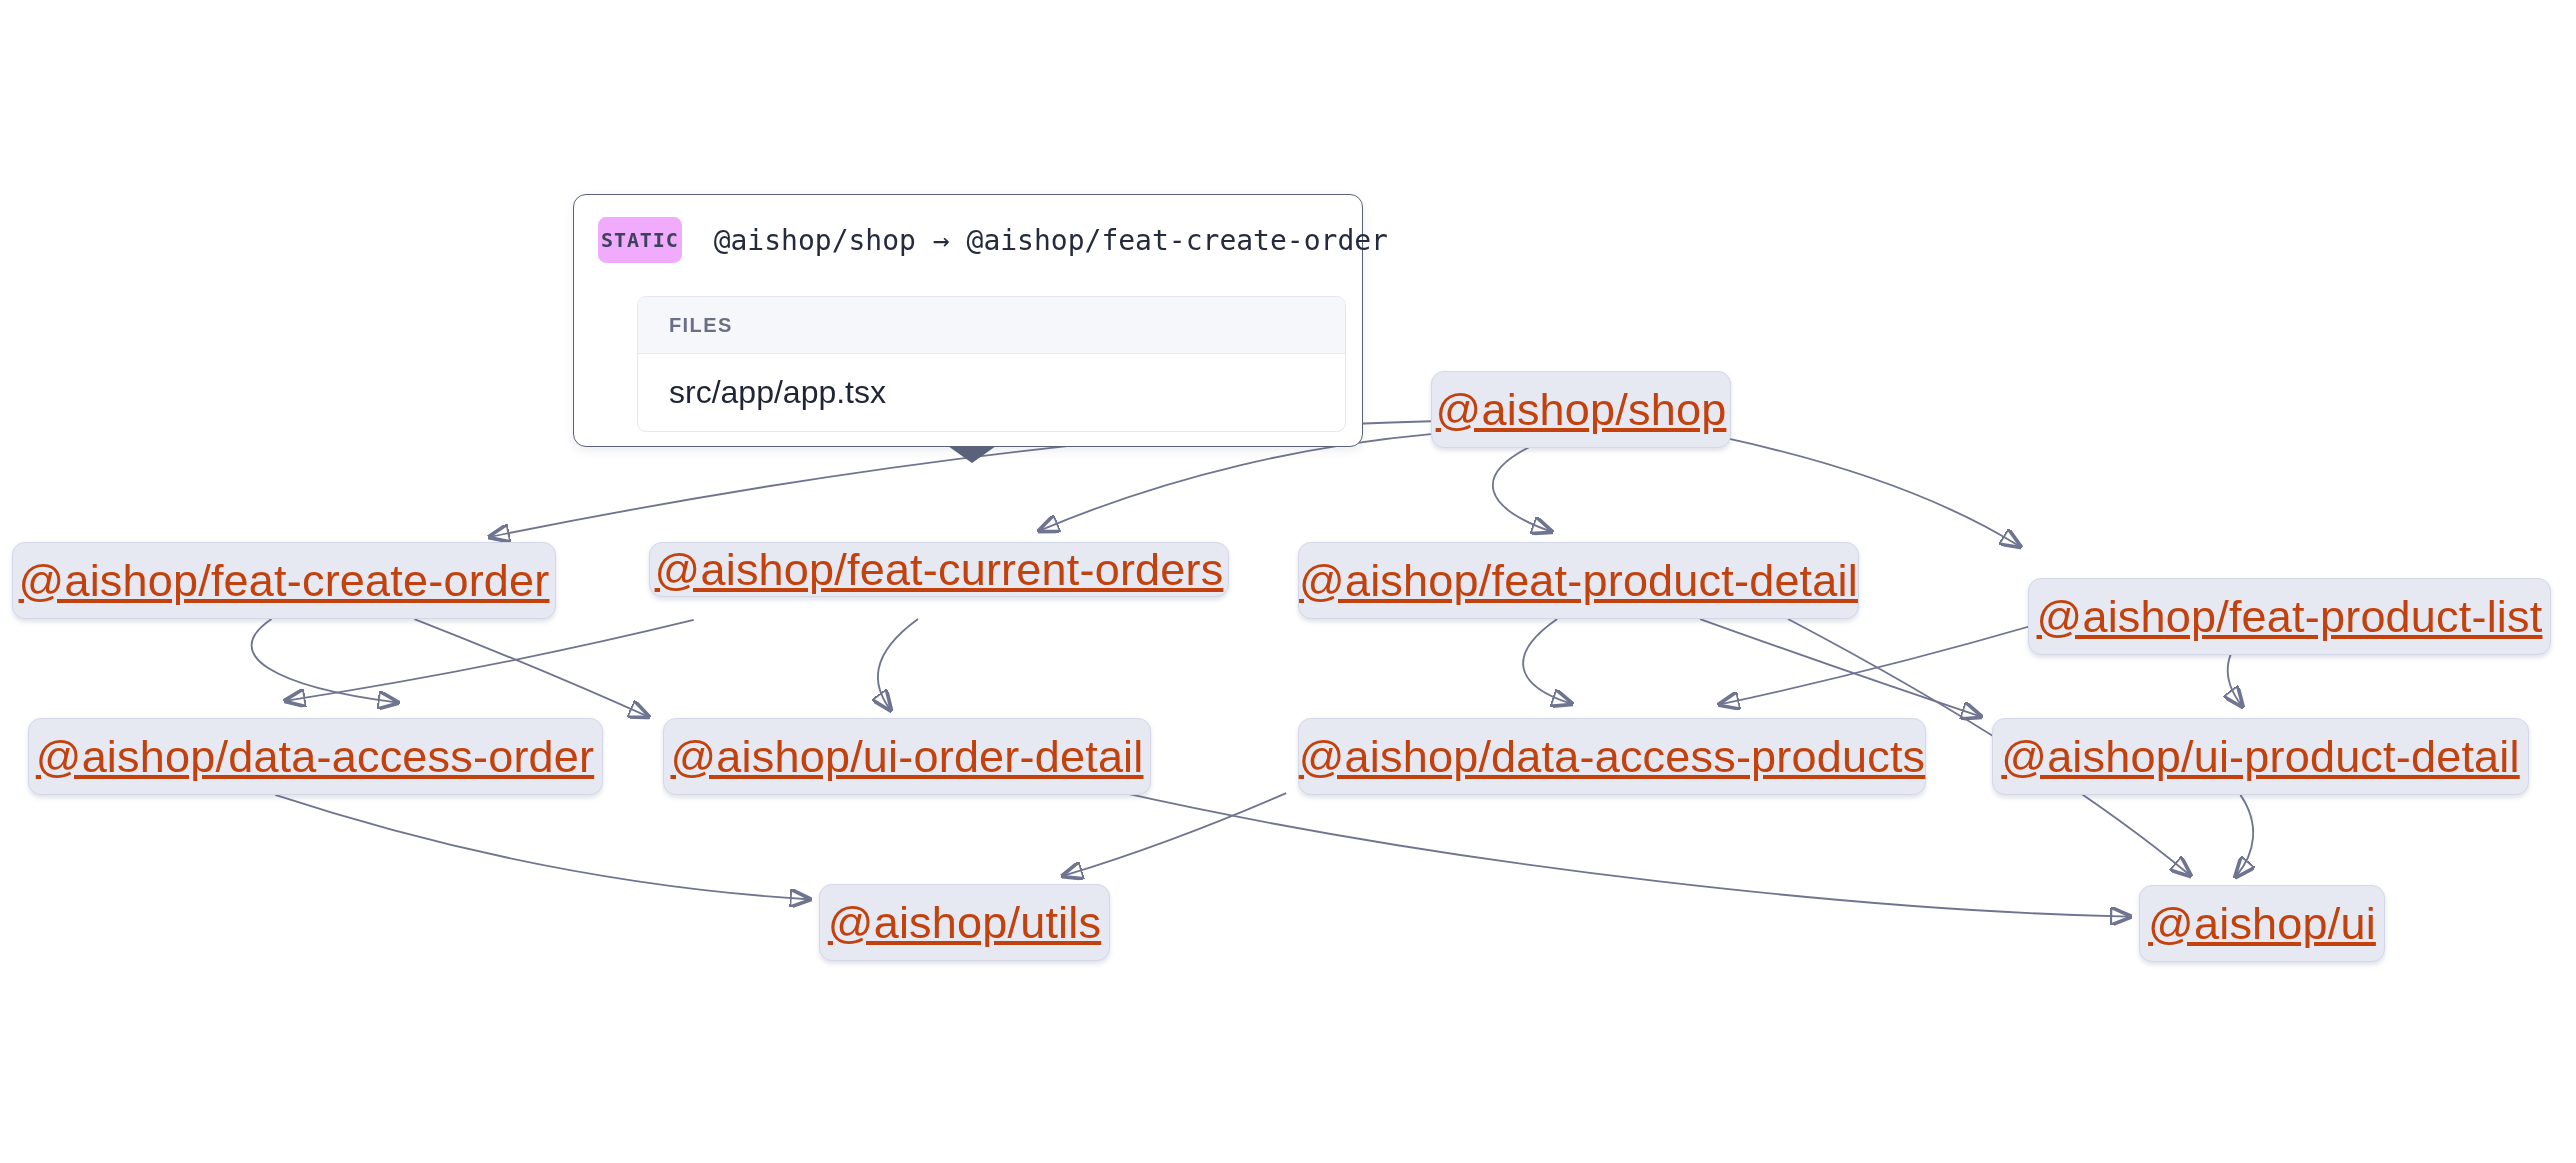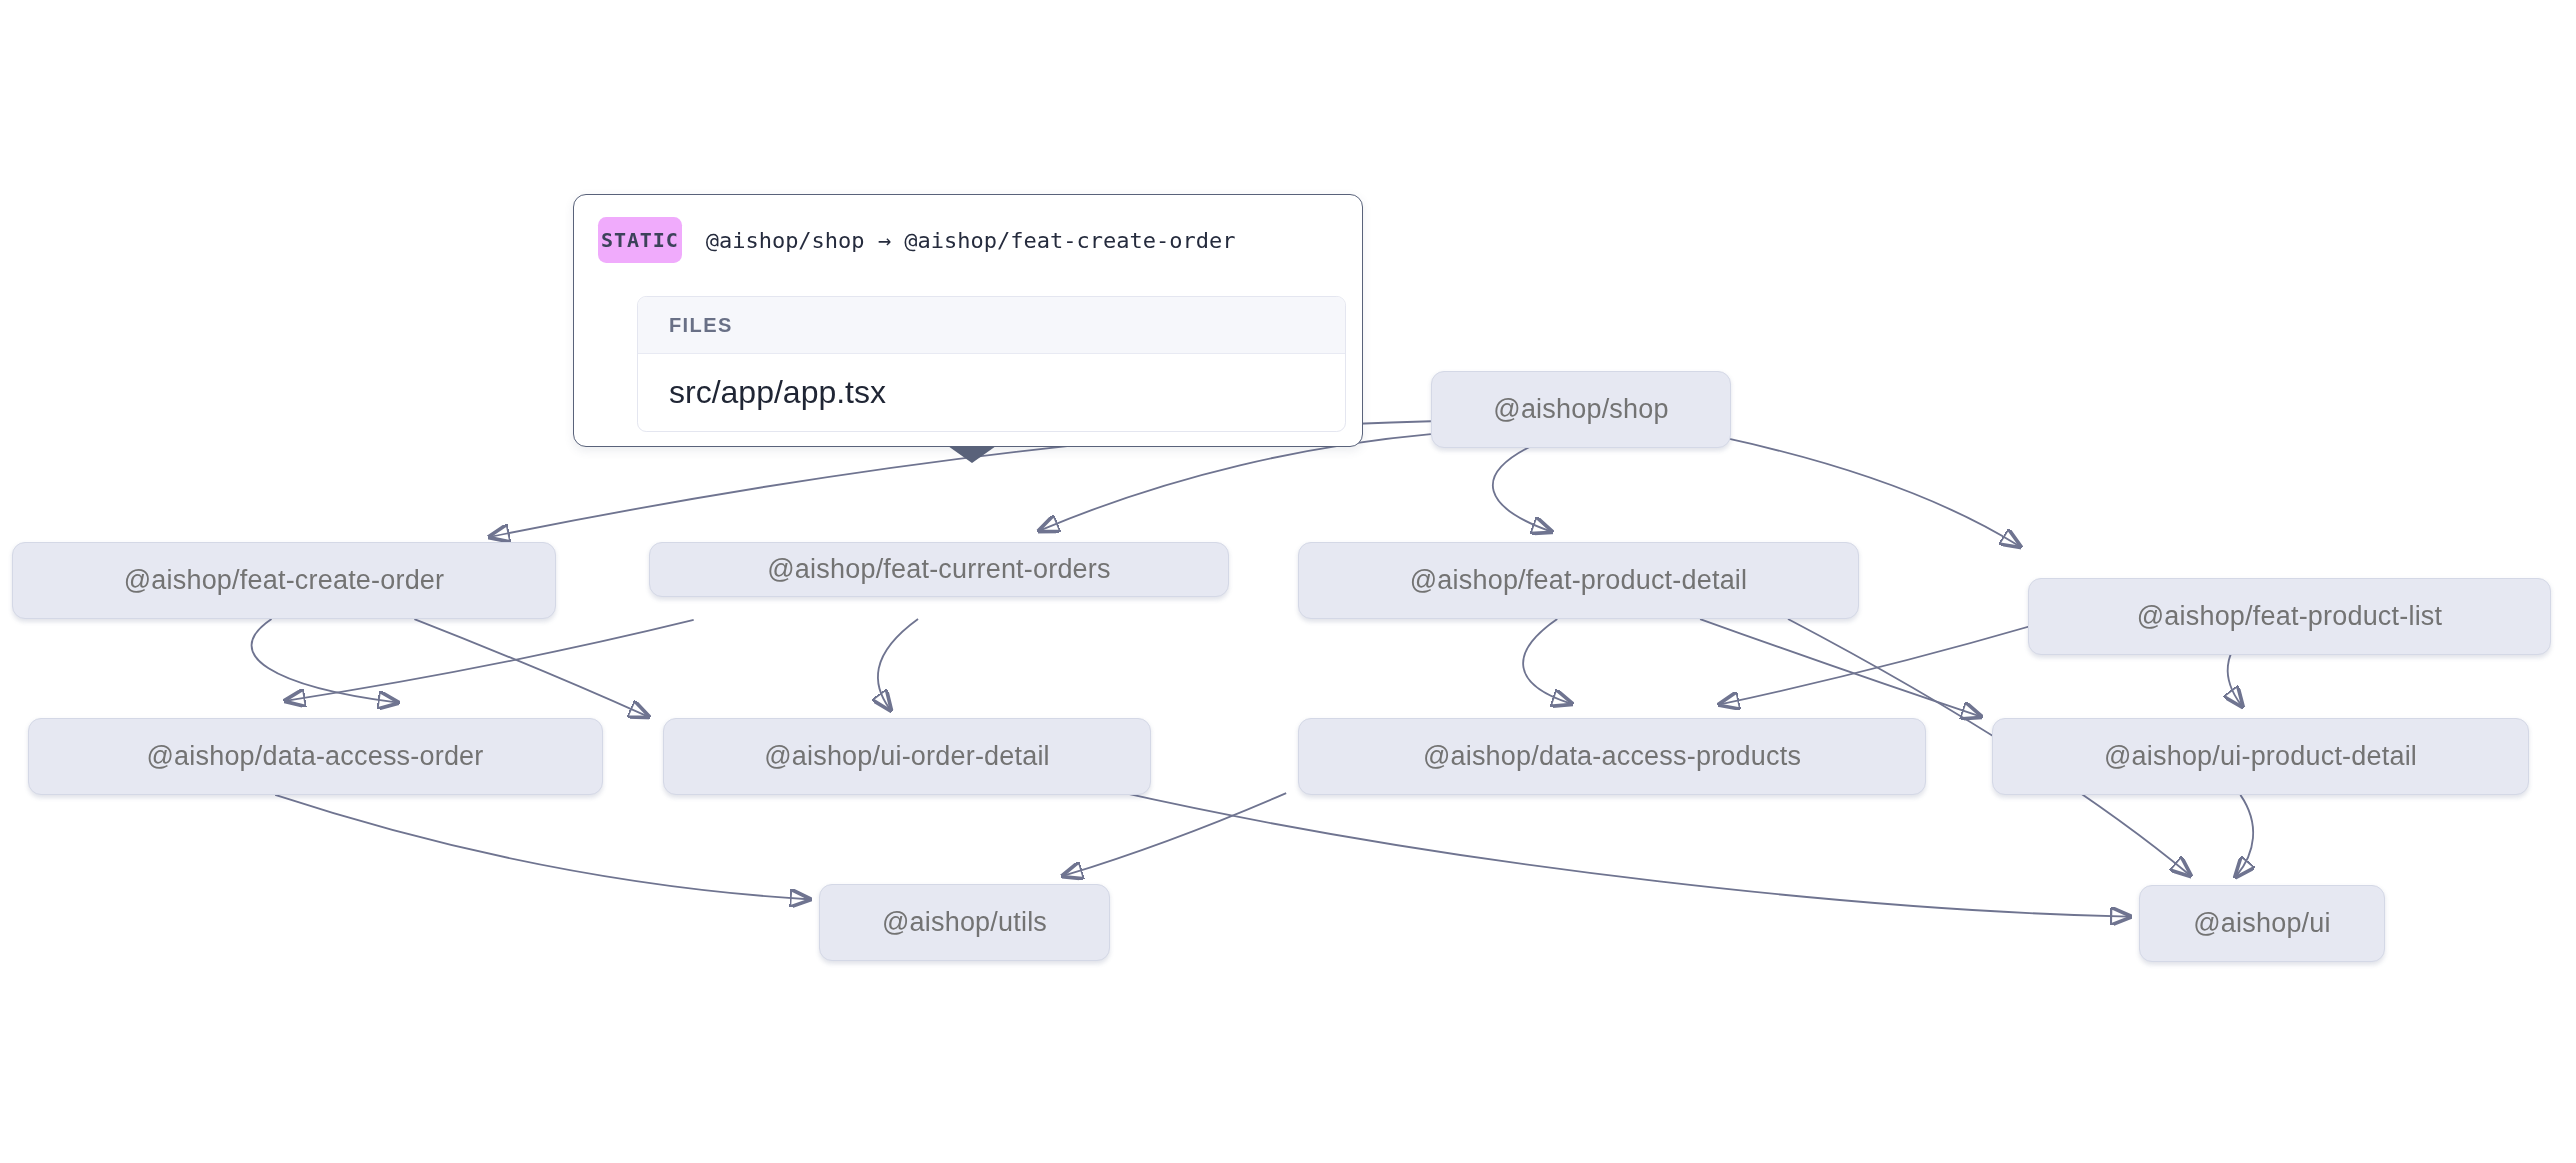--- a/index.html
+++ b/index.html
@@ -6,23 +6,23 @@
   body{
     width:2576px;height:1163px;background:#ffffff;overflow:hidden;position:relative;
     font-family:"Liberation Sans", sans-serif;
   }
   #stage{position:absolute;left:0;top:0;width:2576px;height:1163px;}
   svg.edges{position:absolute;left:0;top:0;width:2576px;height:1163px;}
   svg.edges path{fill:none;stroke:#6f7490;stroke-width:2px;}
   .node{
     position:absolute;display:flex;align-items:center;justify-content:center;
     background:#e6e8f2;border:0.9px solid #d4d8e6;border-radius:13px;
-    color:#737373;font-size:27px;letter-spacing:0.2px;
+    color:#c2410c;font-size:45px;letter-spacing:0.2px;
     box-shadow:0 2.7px 4.6px rgba(90,100,140,.18);
-    box-sizing:border-box;white-space:nowrap;cursor:pointer;
+    box-sizing:border-box;white-space:nowrap;cursor:pointer;text-decoration:underline;
   }
   .tooltip{
     position:absolute;left:573px;top:194px;width:790px;height:253px;
     background:#ffffff;border:1.8px solid #59627a;border-radius:13px;
     box-sizing:border-box;box-shadow:0 3.7px 9.2px rgba(70,80,110,.10);
   }
   .tooltip .caret{
     position:absolute;left:374px;bottom:-17.4px;width:0;height:0;
     border-left:24px solid transparent;border-right:24px solid transparent;
     border-top:17.4px solid #59627a;
@@ -30,22 +30,23 @@
   .tooltip-head{
     display:flex;align-items:center;gap:24px;
     padding:22px 24px 0 24px;
   }
   .badge{
     background:#f0abfc;color:#3c425a;border-radius:8.2px;
     font-family:"DejaVu Sans Mono", monospace;font-size:20px;font-weight:bold;
     letter-spacing:0.9px;padding:13px 3px;line-height:1;
   }
   .edge-label{
-    font-family:"DejaVu Sans Mono", monospace;font-size:22px;color:#252b3d;
+    font-family:"DejaVu Sans Mono", monospace;font-size:28px;color:#252b3d;
     white-space:nowrap;
+    margin-left:8px;
   }
   .files-box{
     position:absolute;left:24px;right:16.5px;top:101px;
     border:0.9px solid #e4e6f0;border-radius:9.2px;overflow:hidden;background:#ffffff;margin-left:39px;
   }
   .files-header{
     background:#f6f7fb;border-bottom:0.9px solid #e8eaf3;
     padding:16.5px 31px;color:#697086;font-size:20px;font-weight:bold;
     letter-spacing:1.4px;
   }

